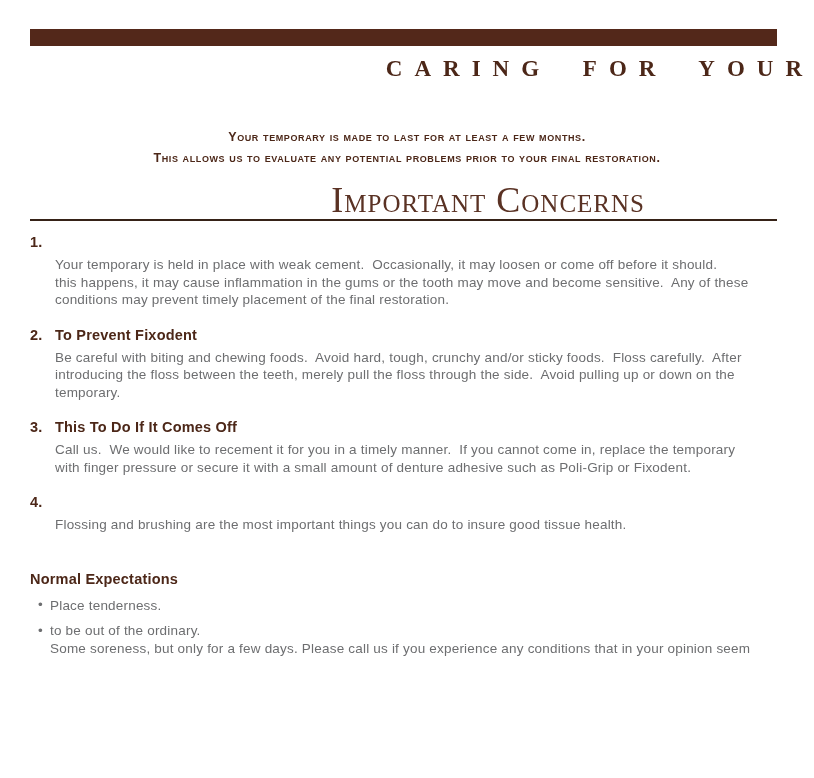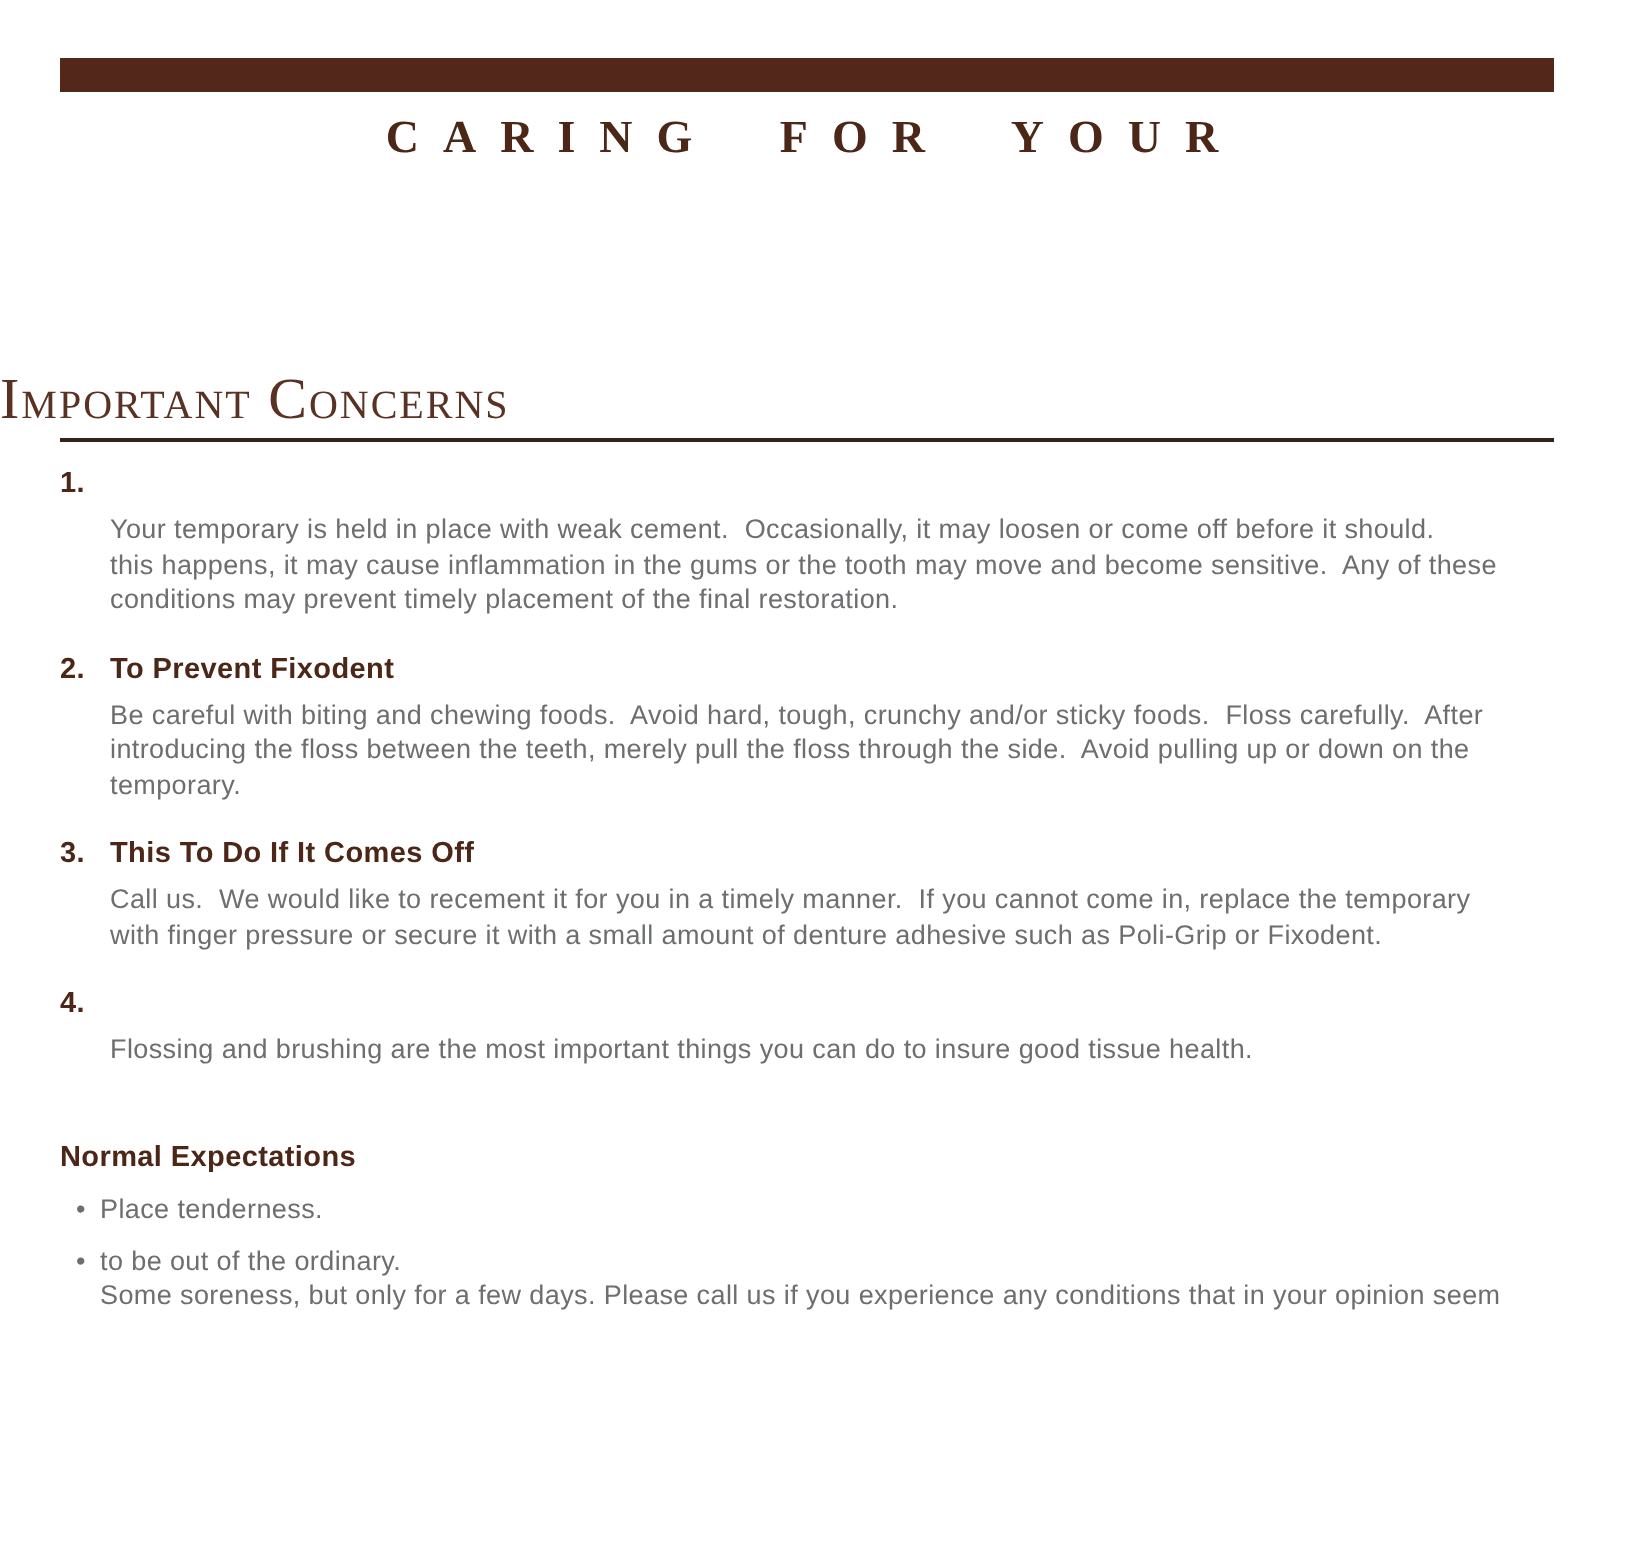--- a/index.html
+++ b/index.html
@@ -6,35 +6,35 @@
   html,body { background:#ffffff; }
   .page {
     position:relative; width:814px; height:778px;
     background:#ffffff; overflow:hidden;
     font-family:"Liberation Sans", sans-serif;
   }
   .top-bar {
     position:absolute; left:30px; top:29px; width:747px; height:17px;
     background:#53281A;
   }
-  .title-block { position:absolute; top:54px; left:0; width:814px; text-align:center; }
+  .title-block { position:absolute; top:54px; left:0; width:814px; text-align:right; }
   .title-line {
     font-family:"Liberation Serif", serif; font-weight:bold;
     font-size:23px; line-height:30px; color:#4C2718;
     letter-spacing:12px; word-spacing:14px; white-space:nowrap;
   }
   .subtitle-block { position:absolute; top:127px; left:0; width:814px; text-align:center; }
   .subtitle-line {
     font-size:12.5px; line-height:21px; font-weight:bold;
     font-variant:small-caps; letter-spacing:0.6px; color:#4C2718;
   }
   .section-heading {
-    position:absolute; top:184px; left:0; width:645px; text-align:left;
+    position:absolute; top:184px; left:0; width:645px; text-align:right;
     font-family:"Liberation Serif", serif; font-variant:small-caps;
-    font-size:29px; line-height:32px; color:#5A3224; letter-spacing:1px;
+    font-size:36px; line-height:32px; color:#5A3224; letter-spacing:1px;
   }
   .rule {
     position:absolute; left:30px; top:219px; width:747px; height:2px;
     background:#362217;
   }
   .content { position:absolute; left:30px; top:233px; width:900px; }
   .concern { margin-bottom:17px; }
   .concern-head { display:flex; font-weight:bold; font-size:14.5px; line-height:18px; color:#4C2718; letter-spacing:0.2px; }
   .concern-num { width:25px; flex:0 0 25px; }
   .concern-body { margin-left:25px; margin-top:5px; }
@@ -52,20 +52,24 @@
 <body>
 
 <div class="page">
 
   <div class="top-bar"></div>
 
   <div class="title-block">
     <div class="title-line">CARING FOR YOUR</div>
   </div>
 
+  <div class="subtitle-block">
+    <div class="subtitle-line">Your temporary is made to last for at least a few months.</div>
+    <div class="subtitle-line">This allows us to evaluate any potential problems prior to your final restoration.</div>
+  </div>
 
   <div class="section-heading">Important Concerns</div>
 
   <div class="rule"></div>
 
   <div class="content">
 
     <div class="concern">
       <div class="concern-head">
         <span class="concern-num">1.</span>

